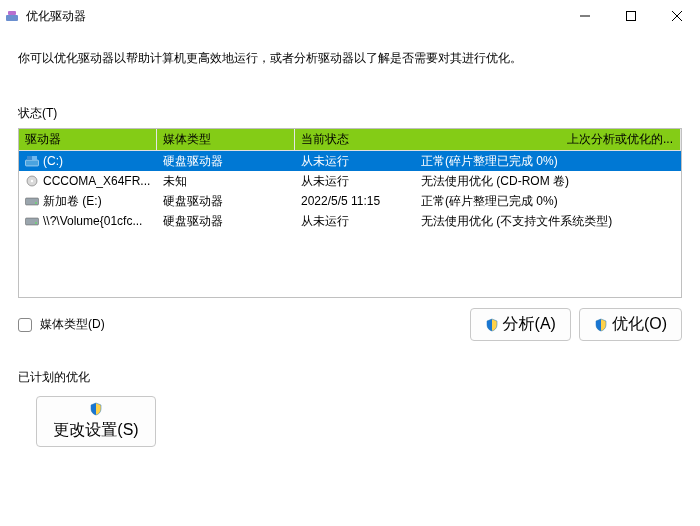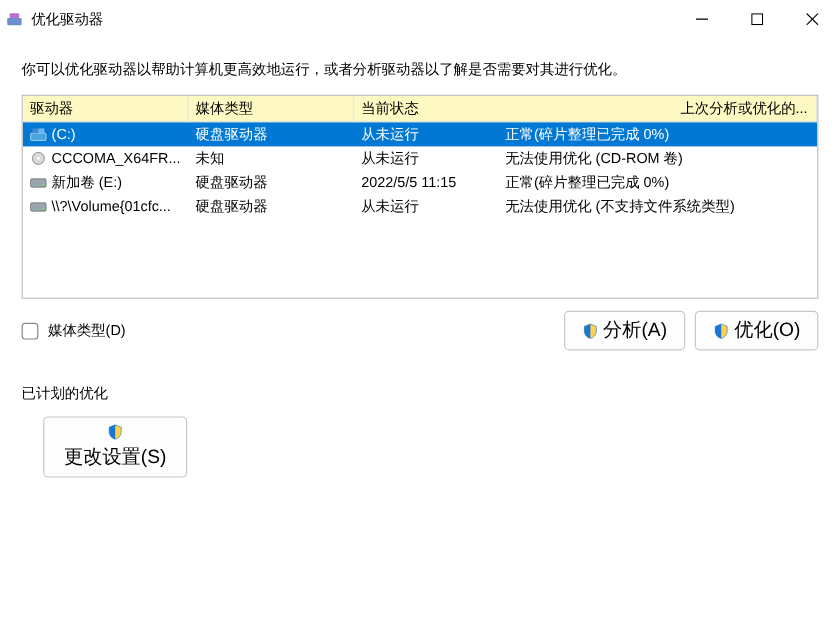--- a/index.html
+++ b/index.html
@@ -45,21 +45,21 @@
   .table-wrap {
     border: 1px solid #c0c0c0;
     height: 170px;
     overflow: hidden;
   }
   .thead {
     display: flex;
     height: 22px;
     align-items: center;
     border-bottom: 1px solid #e0e0e0;
-    background: #fef9c3;
+    background: #84cc16;
   }
   .th {
     padding: 0 6px;
     border-right: 1px solid #e5e5e5;
     height: 100%;
     display: flex; align-items: center;
     color: #000;
     white-space: nowrap;
     overflow: hidden;
     text-overflow: ellipsis;
@@ -157,20 +157,21 @@
     <svg viewBox="0 0 10 10">
         <line x1="0" y1="0" x2="10" y2="10" stroke="#000" stroke-width="1"></line>
         <line x1="10" y1="0" x2="0" y2="10" stroke="#000" stroke-width="1"></line>
       </svg>
   </div>
 </div>
 
 <div class="content">
   <div class="intro">你可以优化驱动器以帮助计算机更高效地运行，或者分析驱动器以了解是否需要对其进行优化。</div>
 
+  <div class="section-label">状态(T)</div>
 
   <div class="table-wrap">
     <div class="thead">
       <div class="th col0">驱动器</div>
       <div class="th col1">媒体类型</div>
       <div class="th col3">当前状态</div>
       <div class="th col2">上次分析或优化的...</div>
     </div>
     <div class="tbody" id="tbody">
         <div class="tr selected">

